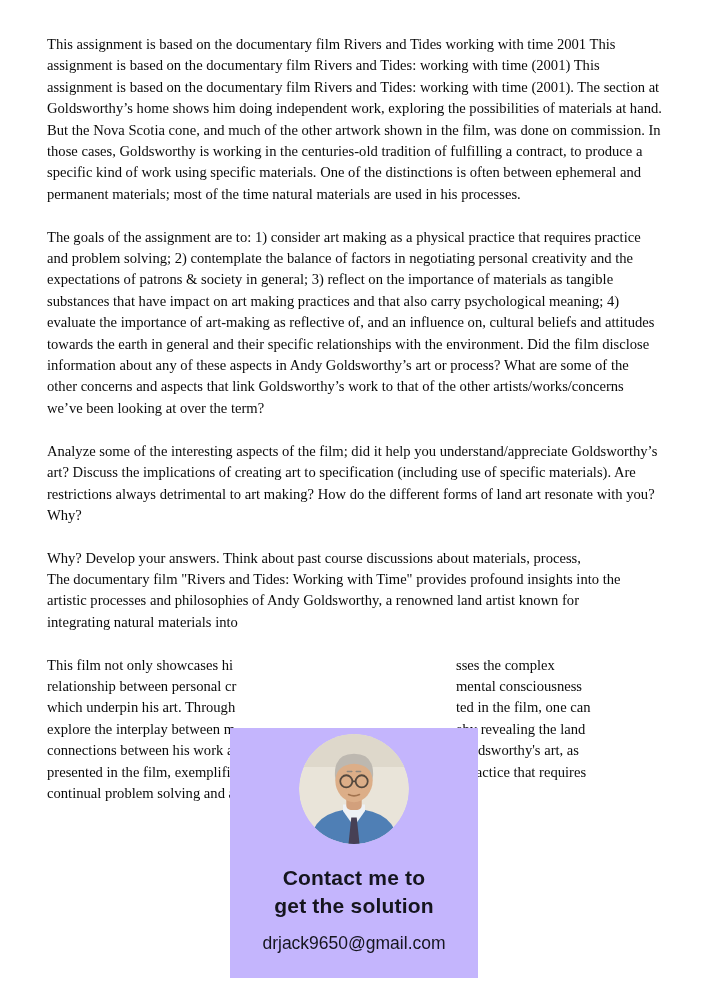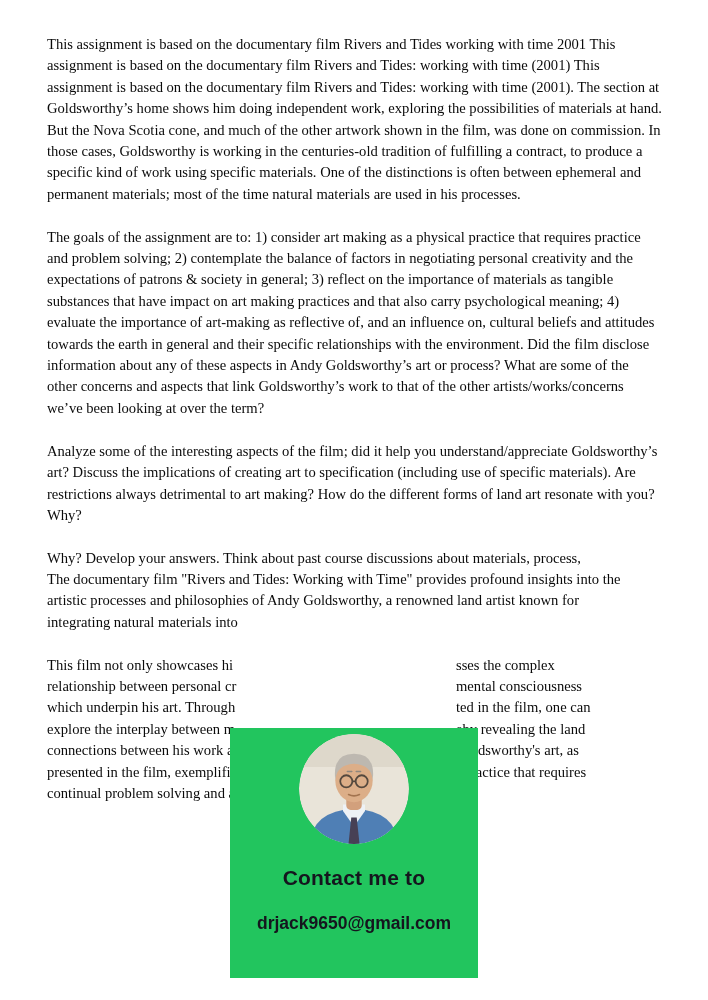--- a/index.html
+++ b/index.html
@@ -77,22 +77,22 @@
   }
   .contact-heading {
     margin-top: 20px;
     font-weight: bold;
     font-size: 21px;
     line-height: 28px;
     color: #15151e;
     letter-spacing: 0.2px;
   }
   .contact-email {
-    margin-top: 20px;
-    font-weight: bold;
+    margin-top: 12px;
+    font-weight: normal;
     font-size: 17.5px;
     line-height: 22px;
     color: #15151e;
     text-align: right;
   }
 </style>
 </head>
 <body>
 
 <div class="doc">
@@ -133,21 +133,21 @@
       <span class="frag-left">presented in the film, exemplifie</span>
       <span class="frag-right">l practice that requires</span>
     </div>
     <div class="split-line">
       <span class="frag-left">continual problem solving and a</span>
     </div>
   </div>
 
 </div>
 
-<div class="overlay" style="background-color: #22c55e; color: rgb(21, 21, 30);">
+<div class="overlay" style="background-color: #c4b5fd; color: rgb(21, 21, 30);">
   <div class="avatar">
     <svg viewBox="0 0 100 100" xmlns="http://www.w3.org/2000/svg">
       <defs>
         <clipPath id="avclip">
             <circle cx="50" cy="50" r="50"></circle>
           </clipPath>
       </defs>
       <g clip-path="url(#avclip)">
         <rect width="100" height="100" fill="#e9e4d9"></rect>
         <rect x="0" y="0" width="100" height="30" fill="#ded8cb"></rect>
@@ -160,15 +160,16 @@
         <circle cx="43" cy="43" r="5.5" fill="none" stroke="#55493e" stroke-width="1.6"></circle>
         <circle cx="57" cy="43" r="5.5" fill="none" stroke="#55493e" stroke-width="1.6"></circle>
         <line x1="48.5" y1="43" x2="51.5" y2="43" stroke="#55493e" stroke-width="1.6"></line>
         <path d="M45 55 Q50 57.5 55 55" stroke="#a3744f" stroke-width="1.4" fill="none" stroke-linecap="round"></path>
         <path d="M44 34 L48 34 M52 34 L56 34" stroke="#8e877d" stroke-width="1.4" stroke-linecap="round"></path>
       </g>
     </svg>
   </div>
   <div class="contact-heading">
     <div>Contact me to</div>
+    <div>get the solution</div>
   </div>
   <div class="contact-email">drjack9650@gmail.com</div>
 </div>
 
 </body></html>

